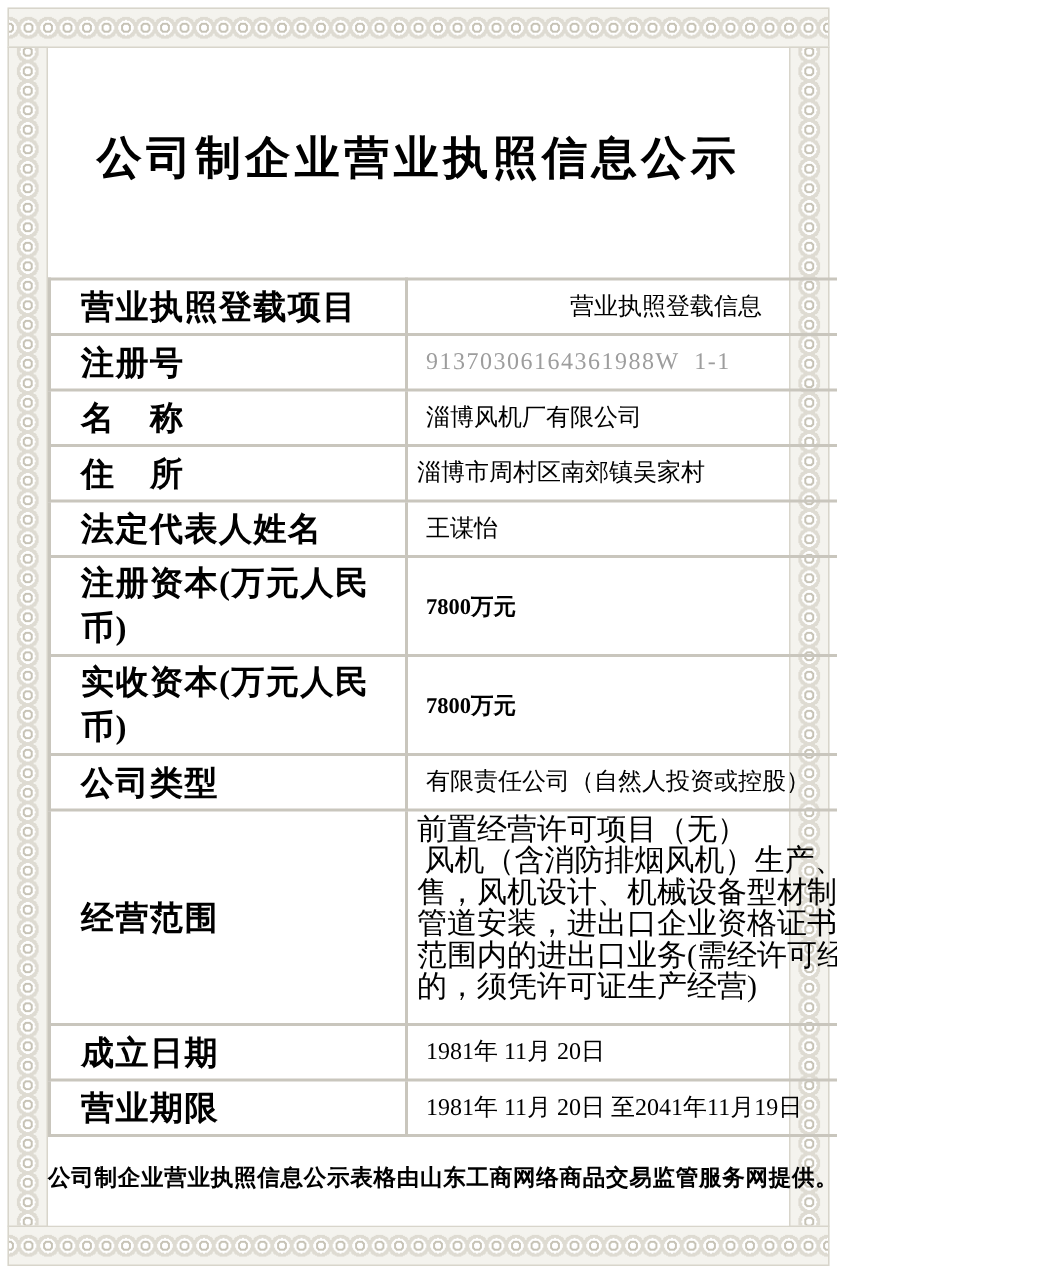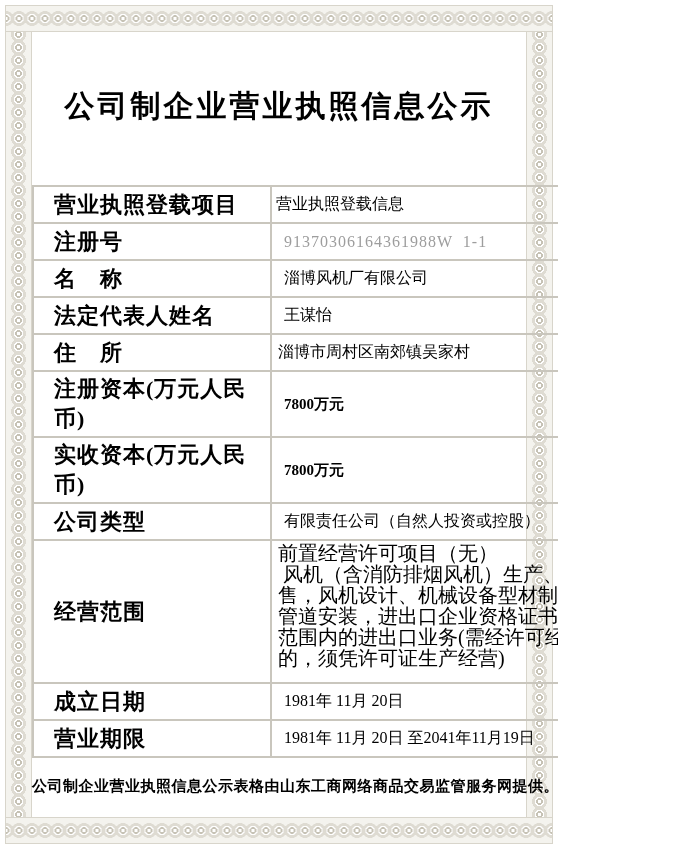--- a/index.html
+++ b/index.html
@@ -69,21 +69,21 @@
     font-weight: bold;
     font-size: 22px;
     letter-spacing: 1px;
     padding: 2px 4px 2px 20px;
     height: 37px;
   }
   td.value {
     font-size: 16px;
     padding: 2px 4px 2px 12px;
   }
-  td.value.center { text-align: left; padding-left: 4px; }
+  td.value.center { text-align: center; padding-left: 4px; }
   td.value.muted  { color: #9d9d9d; white-space: pre; letter-spacing: 1px; }
   td.value.boldnum { font-weight: bold; font-size: 15px; }
   td.value.multiline {
     white-space: pre-line;
     line-height: 21px;
     font-size: 20px;
     padding: 2px 6px 13px 6px;
     vertical-align: top;
   }
   .footer {
@@ -122,26 +122,26 @@
         </tr>
         <tr>
           <td class="label">注册号</td>
           <td class="value muted">91370306164361988W  1-1</td>
         </tr>
         <tr>
           <td class="label">名　称</td>
           <td class="value">淄博风机厂有限公司</td>
         </tr>
         <tr>
+          <td class="label">住　所</td>
+          <td class="value" style="padding-left:6px;">淄博市周村区南郊镇吴家村</td>
+        </tr>
+        <tr>
           <td class="label">法定代表人姓名</td>
           <td class="value">王谋怡</td>
-        </tr>
-        <tr>
-          <td class="label">住　所</td>
-          <td class="value" style="padding-left:6px;">淄博市周村区南郊镇吴家村</td>
         </tr>
         <tr>
           <td class="label">注册资本(万元人民币)</td>
           <td class="value boldnum">7800万元</td>
         </tr>
         <tr>
           <td class="label">实收资本(万元人民币)</td>
           <td class="value boldnum">7800万元</td>
         </tr>
         <tr>

